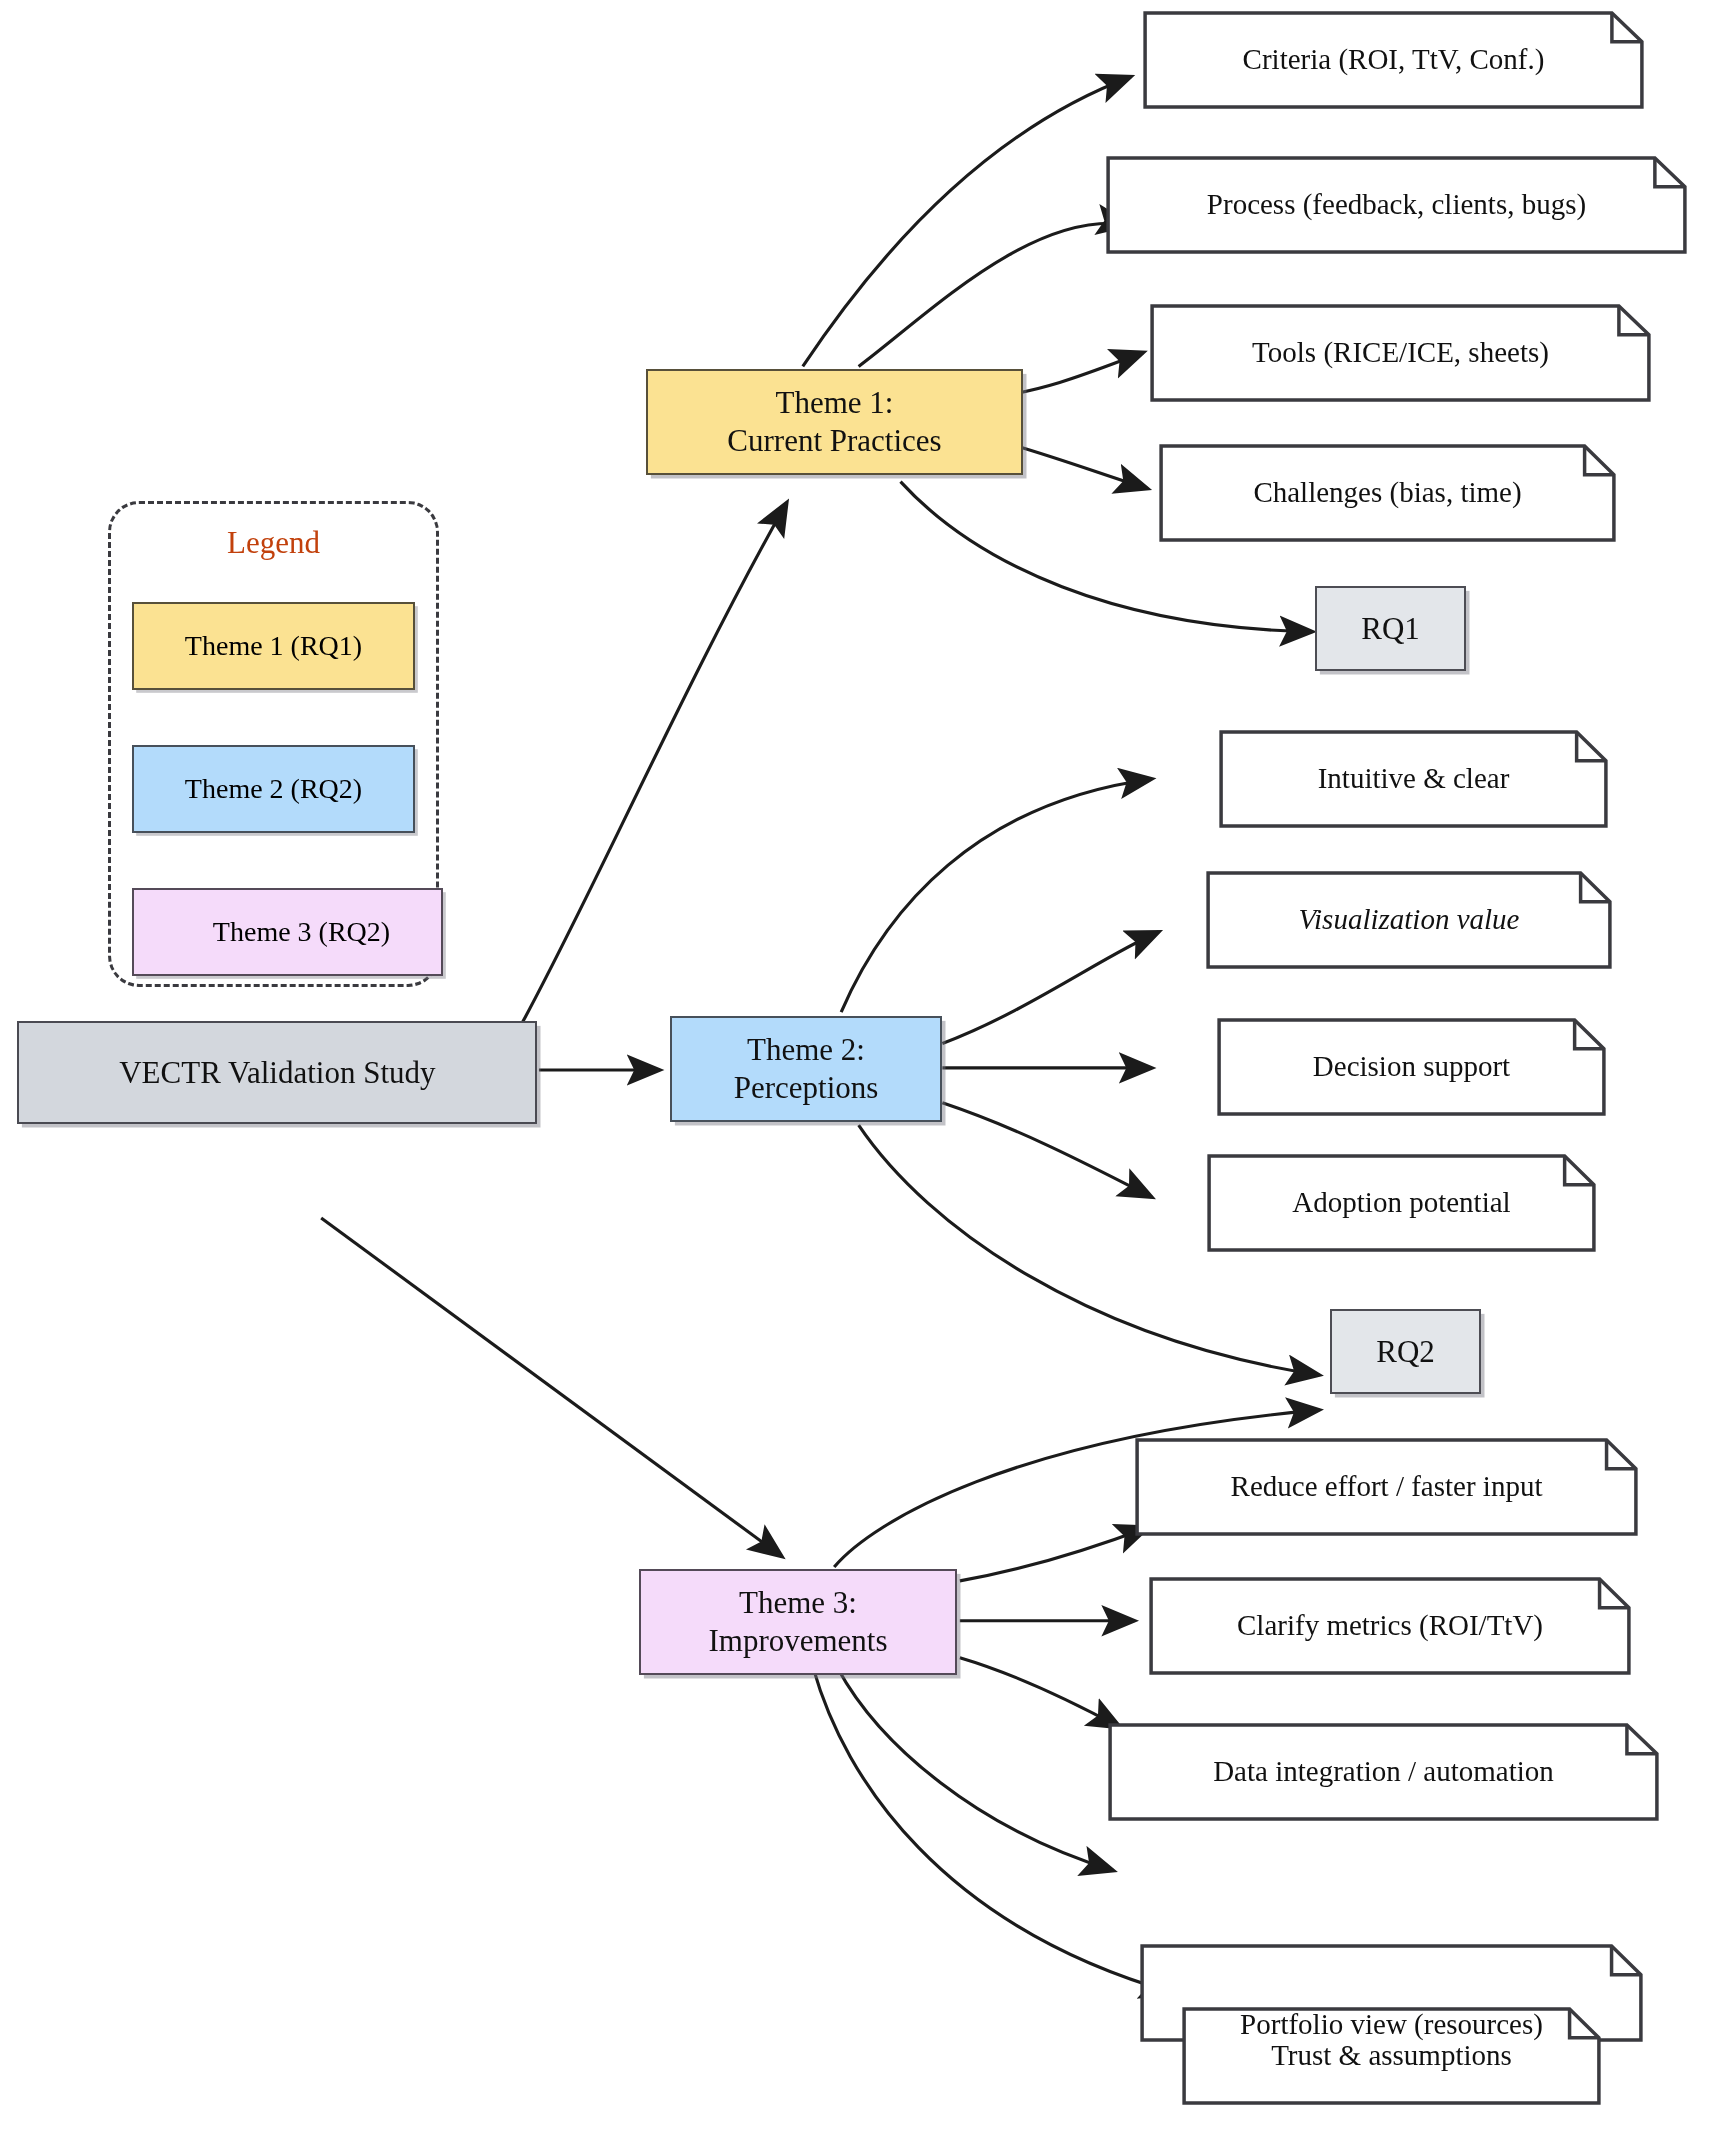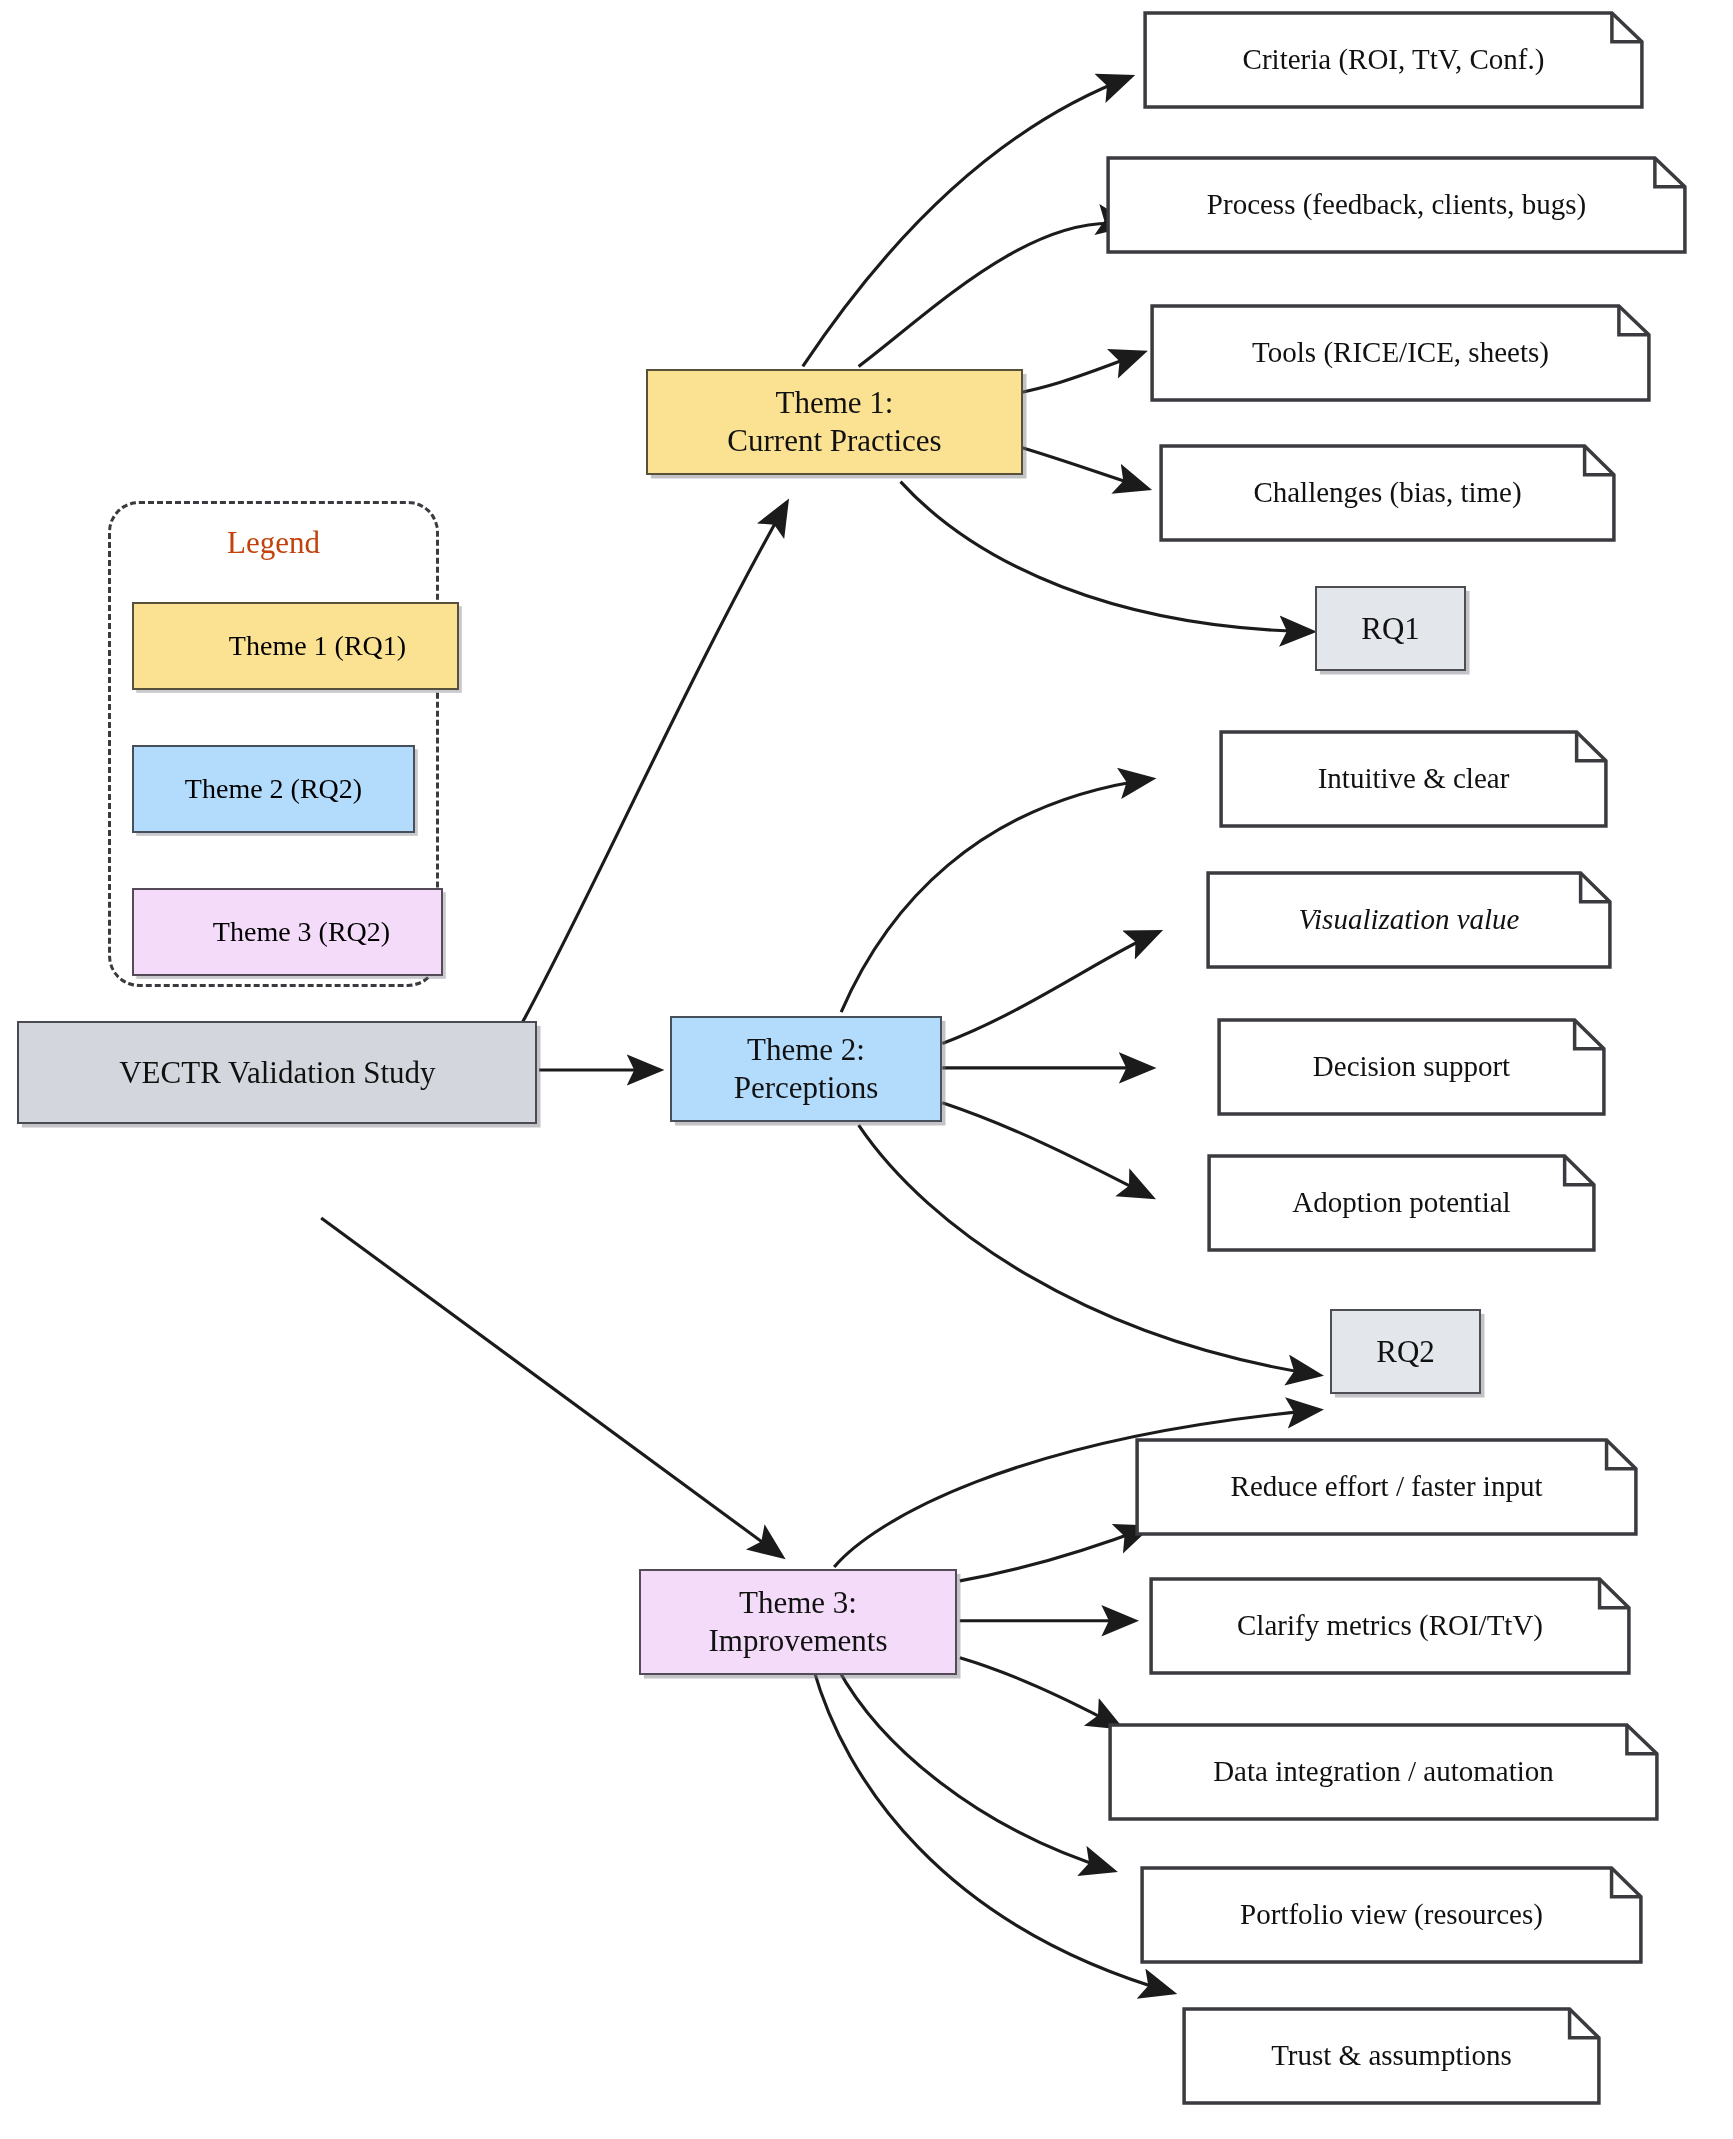--- a/index.html
+++ b/index.html
@@ -153,21 +153,21 @@
   </div>
 
   <div class="node doc f42" style="left:1108px;top:1723px;width:551px;height:98px;">
     <svg class="doc-bg" viewBox="0 0 790 140" preserveAspectRatio="none">
       <path d="M3,3 H744 L787,44 V137 H3 Z" fill="#fff" stroke="#3a3a3f" stroke-width="5"></path>
       <path d="M744,3 V44 H787" fill="none" stroke="#3a3a3f" stroke-width="5"></path>
     </svg>
     <div class="doc-label">Data integration / automation</div>
   </div>
 
-  <div class="node doc f42" style="left:1140px;top:1866px;width:503px;height:98px;">
+  <div class="node doc f42" style="left:1140px;top:1944px;width:503px;height:98px;align-items:flex-end;">
     <svg class="doc-bg" viewBox="0 0 720 140" preserveAspectRatio="none">
       <path d="M3,3 H675 L717,44 V137 H3 Z" fill="#fff" stroke="#3a3a3f" stroke-width="5"></path>
       <path d="M675,3 V44 H717" fill="none" stroke="#3a3a3f" stroke-width="5"></path>
     </svg>
     <div class="doc-label">Portfolio view (resources)</div>
   </div>
 
   <div class="node doc f42" style="left:1182px;top:2007px;width:419px;height:98px;">
     <svg class="doc-bg" viewBox="0 0 600 140" preserveAspectRatio="none">
       <path d="M3,3 H555 L597,44 V137 H3 Z" fill="#fff" stroke="#3a3a3f" stroke-width="5"></path>
@@ -199,21 +199,21 @@
     <span>RQ2</span>
   </div>
 
   <div class="node rect f44" style="left:17.4px;top:1021px;width:520px;height:103px;background:#d3d7dd;">
     <span>VECTR Validation Study</span>
   </div>
 
   <div class="legend-box" style="left:108px;top:501px;width:325px;height:480px;">
     <div class="legend-title f44" style="top:21px;left:0;">Legend</div>
 
-    <div class="legend-swatch f40" style="left:21px;top:98px;width:279px;height:84px;background:#fbe292;border-color:#57503a;padding-left:44px;">
+    <div class="legend-swatch f40" style="left:21px;top:98px;width:279px;height:84px;background:#fbe292;border-color:#57503a;">
       <span>Theme 1 (RQ1)</span>
     </div>
 
     <div class="legend-swatch f40" style="left:21px;top:241px;width:279px;height:84px;background:#b3dbfb;border-color:#47505a;">
       <span>Theme 2 (RQ2)</span>
     </div>
 
     <div class="legend-swatch f40" style="left:21px;top:384px;width:279px;height:84px;background:#f5dbfa;border-color:#544a58;padding-left:28px;">
       <span>Theme 3 (RQ2)</span>
     </div>

